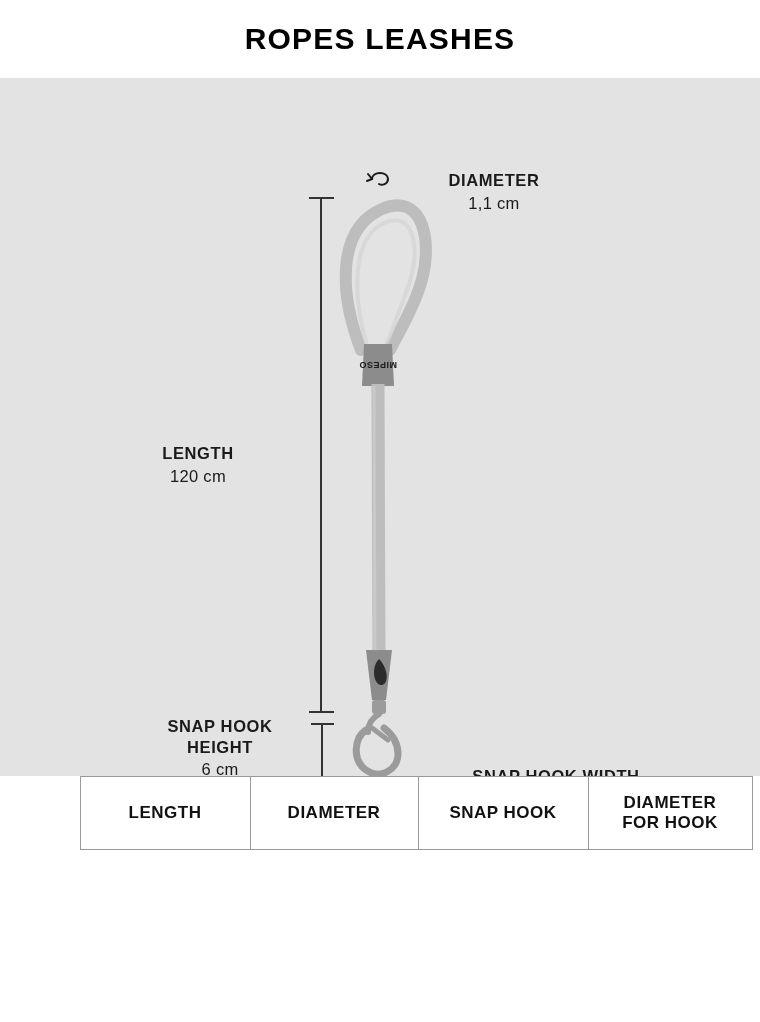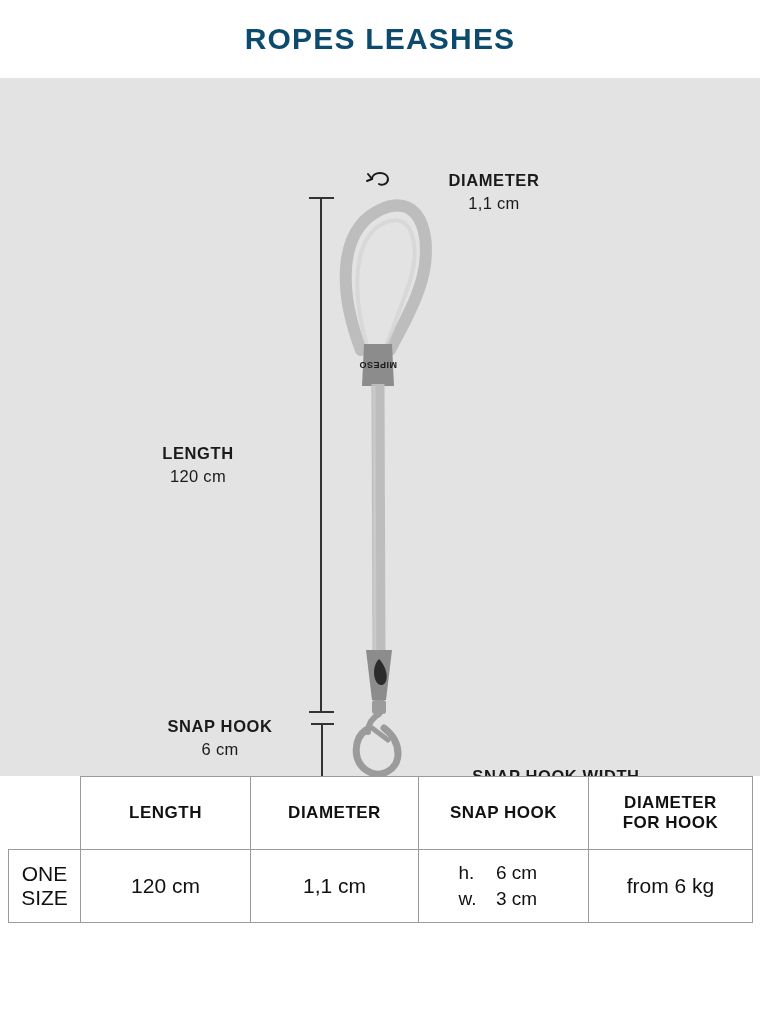--- a/index.html
+++ b/index.html
@@ -22,21 +22,21 @@
     display: flex;
     align-items: center;
     justify-content: center;
     background: #ffffff;
   }
   .title-bar h1 {
     margin: 0;
     font-size: 30px;
     font-weight: 700;
     letter-spacing: 1.2px;
-    color: #0c4a6e;
+    color: #000000;
     font-family: "Liberation Sans", sans-serif;
   }
 
   
   .diagram {
     position: relative;
     width: 760px;
     height: 698px;
     background: #e3e3e3;
     overflow: hidden;
@@ -185,20 +185,21 @@
     <span class="val">1,1 cm</span>
   </div>
 
   <div class="lbl" id="lbl-length">
     <span class="hd">LENGTH</span>
     <span class="val">120 cm</span>
   </div>
 
   <div class="lbl" id="lbl-snap-h">
     <span class="hd">SNAP HOOK</span>
+    <span class="hd">HEIGHT</span>
     <span class="val">6 cm</span>
   </div>
 
   <div class="lbl" id="lbl-snap-w">
     <span class="hd">SNAP HOOK WIDTH</span>
 
   </div>
 </div>
 
 <div class="table-wrap">
@@ -214,30 +215,15 @@
       <tr class="head">
         <td class="corner"></td>
         <td>LENGTH</td>
         <td>DIAMETER</td>
         <td>SNAP HOOK</td>
         <td>
           <span>DIAMETER</span><br>
           <span>FOR HOOK</span>
         </td>
       </tr>
-      <tr class="body">
-        <td class="size-cell">
-          <span>ONE</span><br>
-          <span>SIZE</span>
-        </td>
-        <td>120 cm</td>
-        <td>1,1 cm</td>
-        <td>
-          <span class="snap-rows">
-            <span class="r"><span class="k">h.</span><span class="v">6 cm</span></span><br>
-            <span class="r"><span class="k">w.</span><span class="v">3 cm</span></span>
-          </span>
-        </td>
-        <td>from 6 kg</td>
-      </tr>
     </tbody>
   </table>
 </div>
 
 </body></html>

